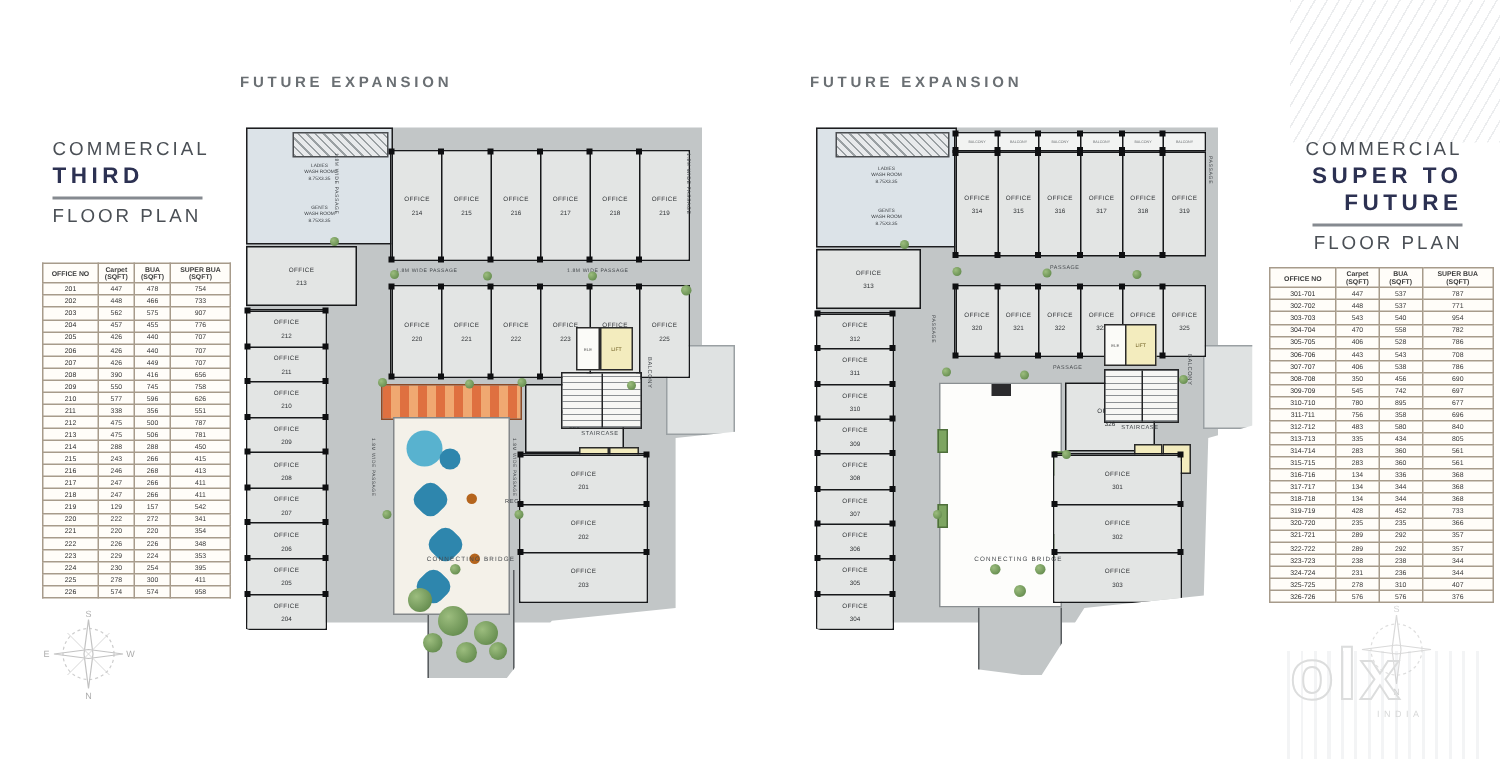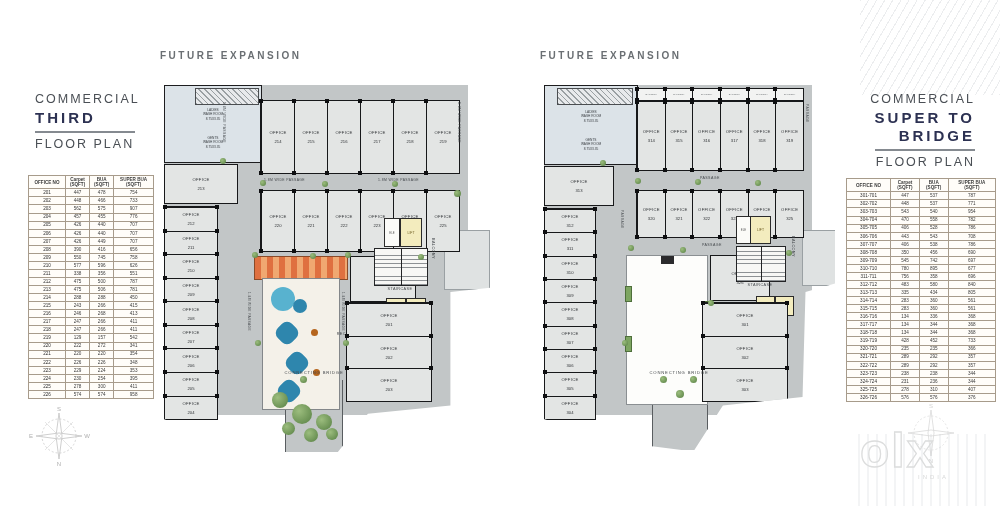--- a/index.html
+++ b/index.html
@@ -720,21 +720,21 @@
     <div class="tree" style="left:168px;top:260px;width:6px;height:6px;"></div>
     <div class="tree" style="left:120px;top:336px;width:7px;height:7px;"></div>
     <div class="tree" style="left:150px;top:336px;width:7px;height:7px;"></div>
     <div class="tree" style="left:136px;top:350px;width:8px;height:8px;"></div>
     <div class="tree" style="left:246px;top:210px;width:6px;height:6px;"></div>
   </div>
 
   <div class="head head-right">
     <div class="l1">COMMERCIAL</div>
     <div class="l2">SUPER TO</div>
-    <div class="l2" style="margin-top:1px;">BRIDGE</div>
+    <div class="l2" style="margin-top:1px;">FUTURE</div>
     <div class="bar"></div>
     <div class="l3">FLOOR PLAN</div>
   </div>
 
   <div class="tablebox" style="left:846px;top:178px;width:150px;">
     <table class="ptable" style="width:100%;">
       <thead>
         <tr>
 
         <th><span>OFFICE NO</span><br><span></span></th>

